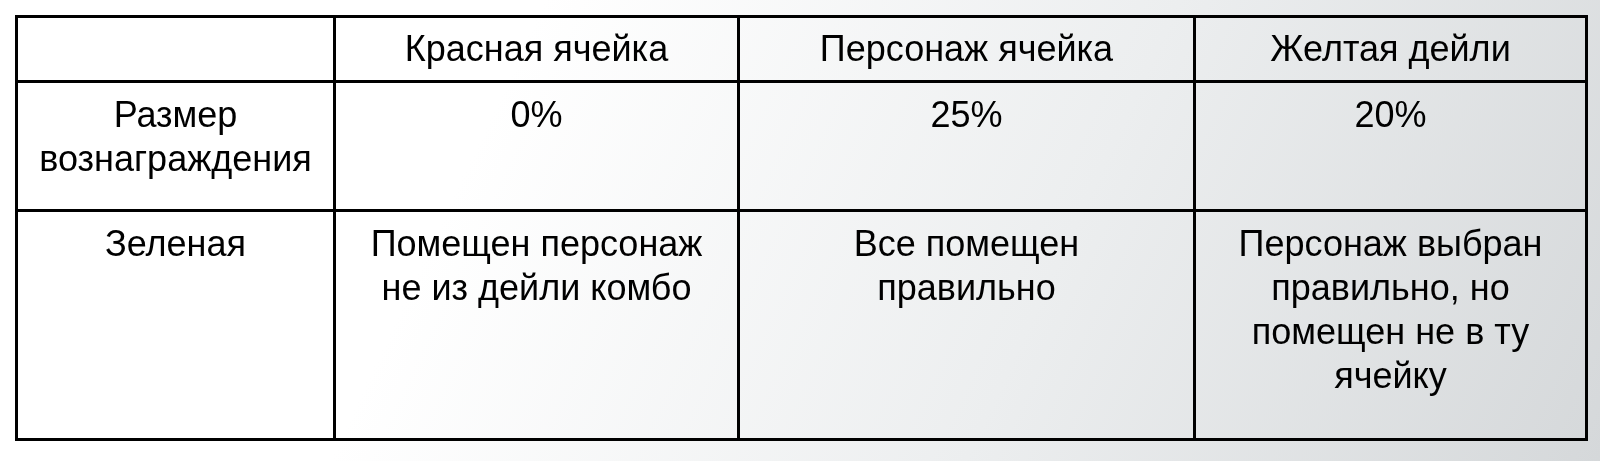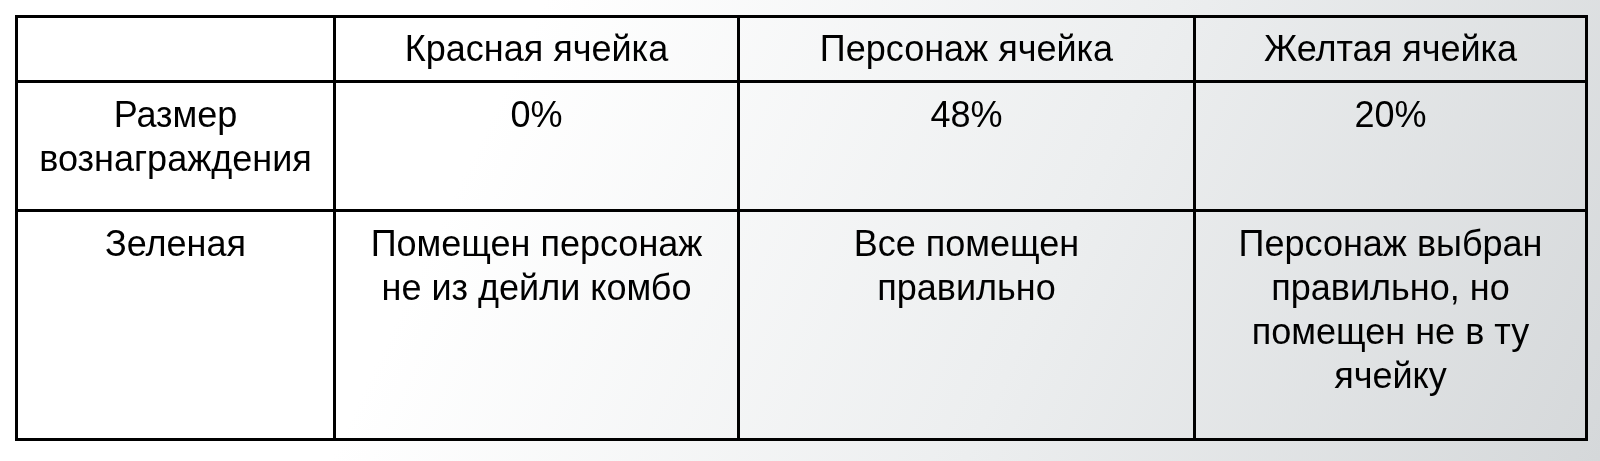--- a/index.html
+++ b/index.html
@@ -55,27 +55,27 @@
       <col style="width:318px">
       <col style="width:404px">
       <col style="width:456px">
       <col style="width:392px">
     </colgroup>
     <tbody>
       <tr class="header-row">
         <th></th>
         <th>Красная ячейка</th>
         <th>Персонаж ячейка</th>
-        <th>Желтая ячейка</th>
+        <th>Желтая дейли</th>
       </tr>
       <tr class="row-reward">
         <td>Размер
 вознаграждения</td>
         <td>0%</td>
-        <td>48%</td>
+        <td>25%</td>
         <td>20%</td>
       </tr>
       <tr class="row-reason">
         <td>Зеленая</td>
         <td>Помещен персонаж
 не из дейли комбо</td>
         <td>Все помещен
 правильно</td>
         <td>Персонаж выбран
 правильно, но

